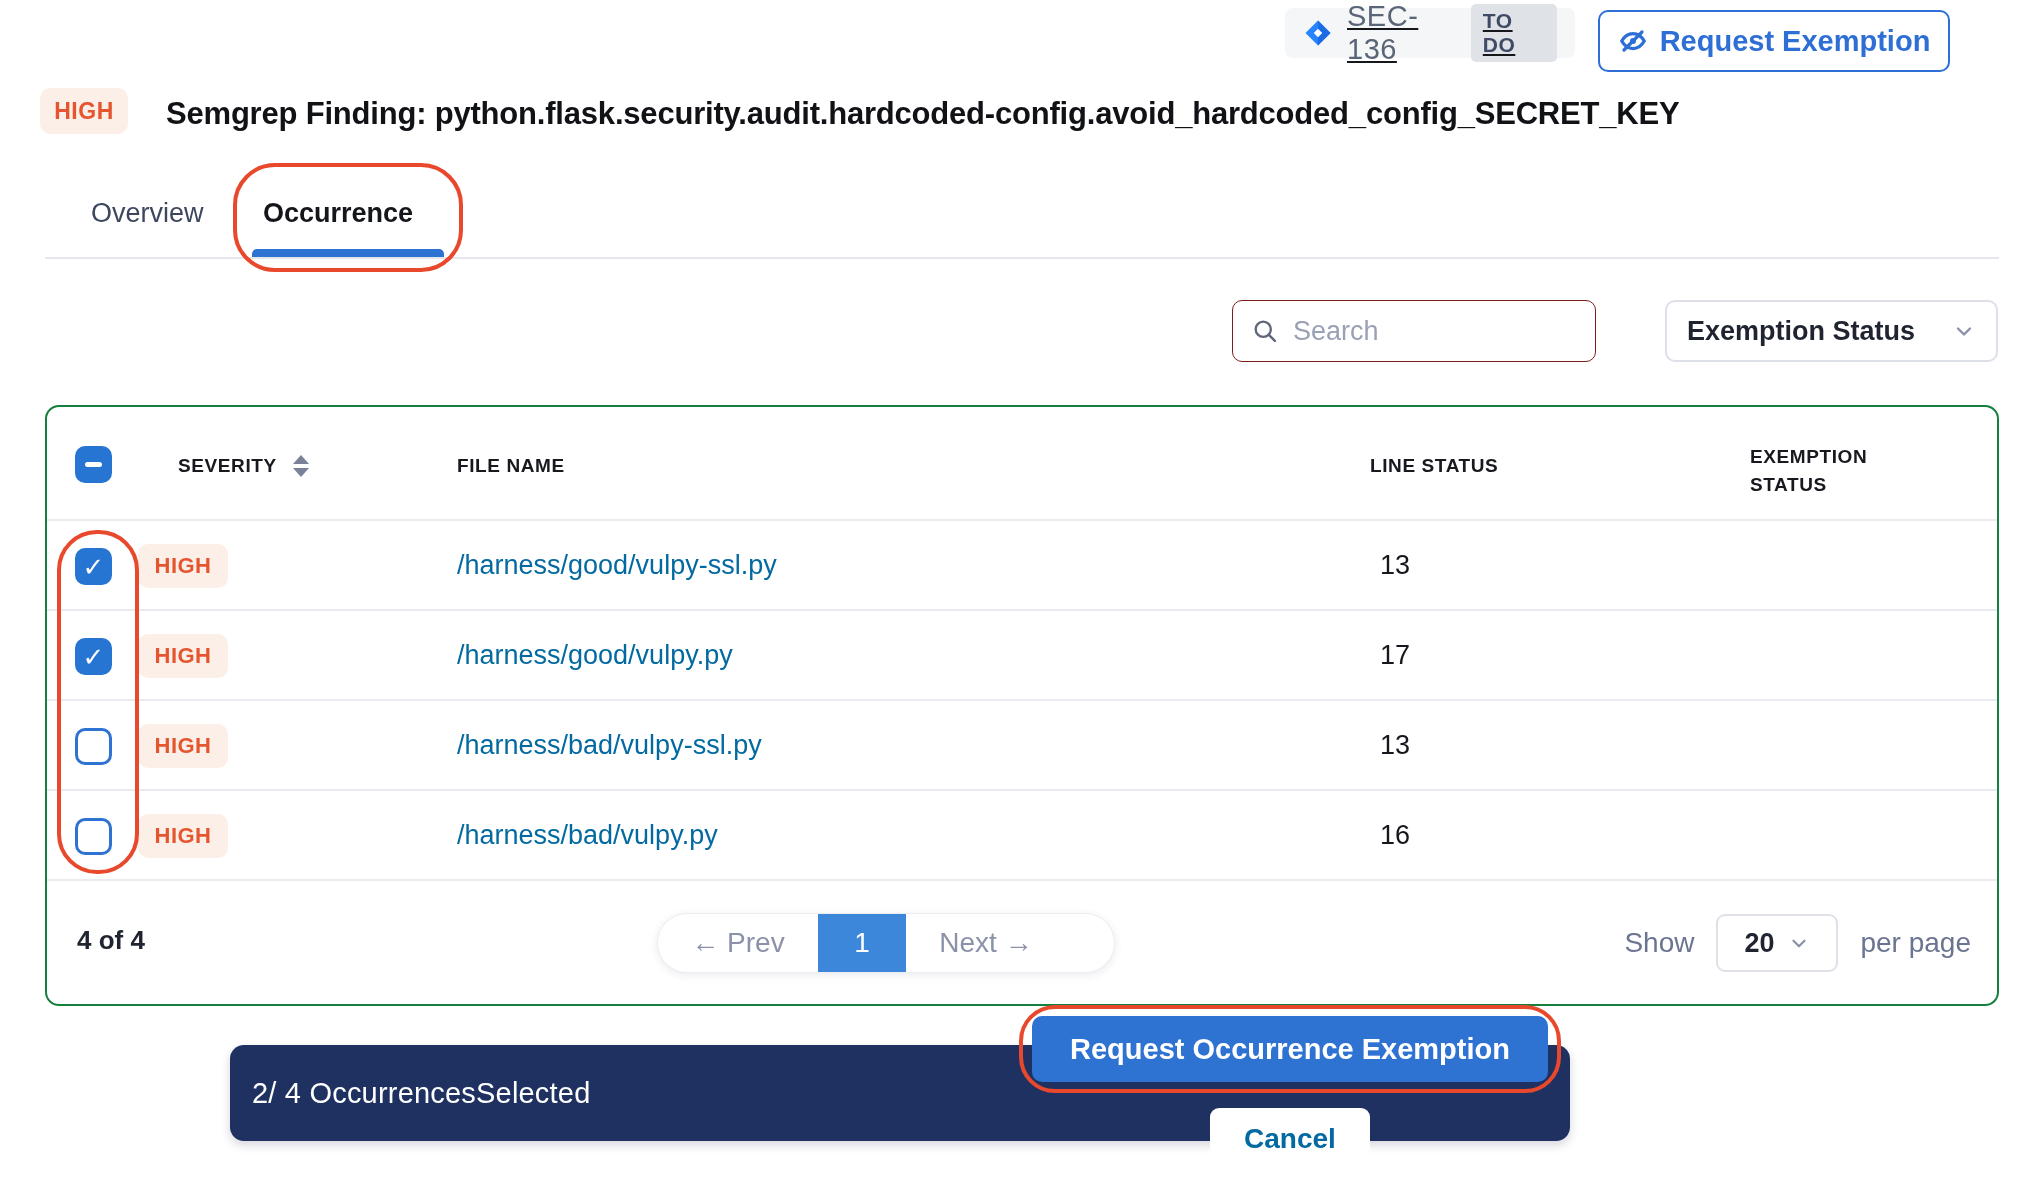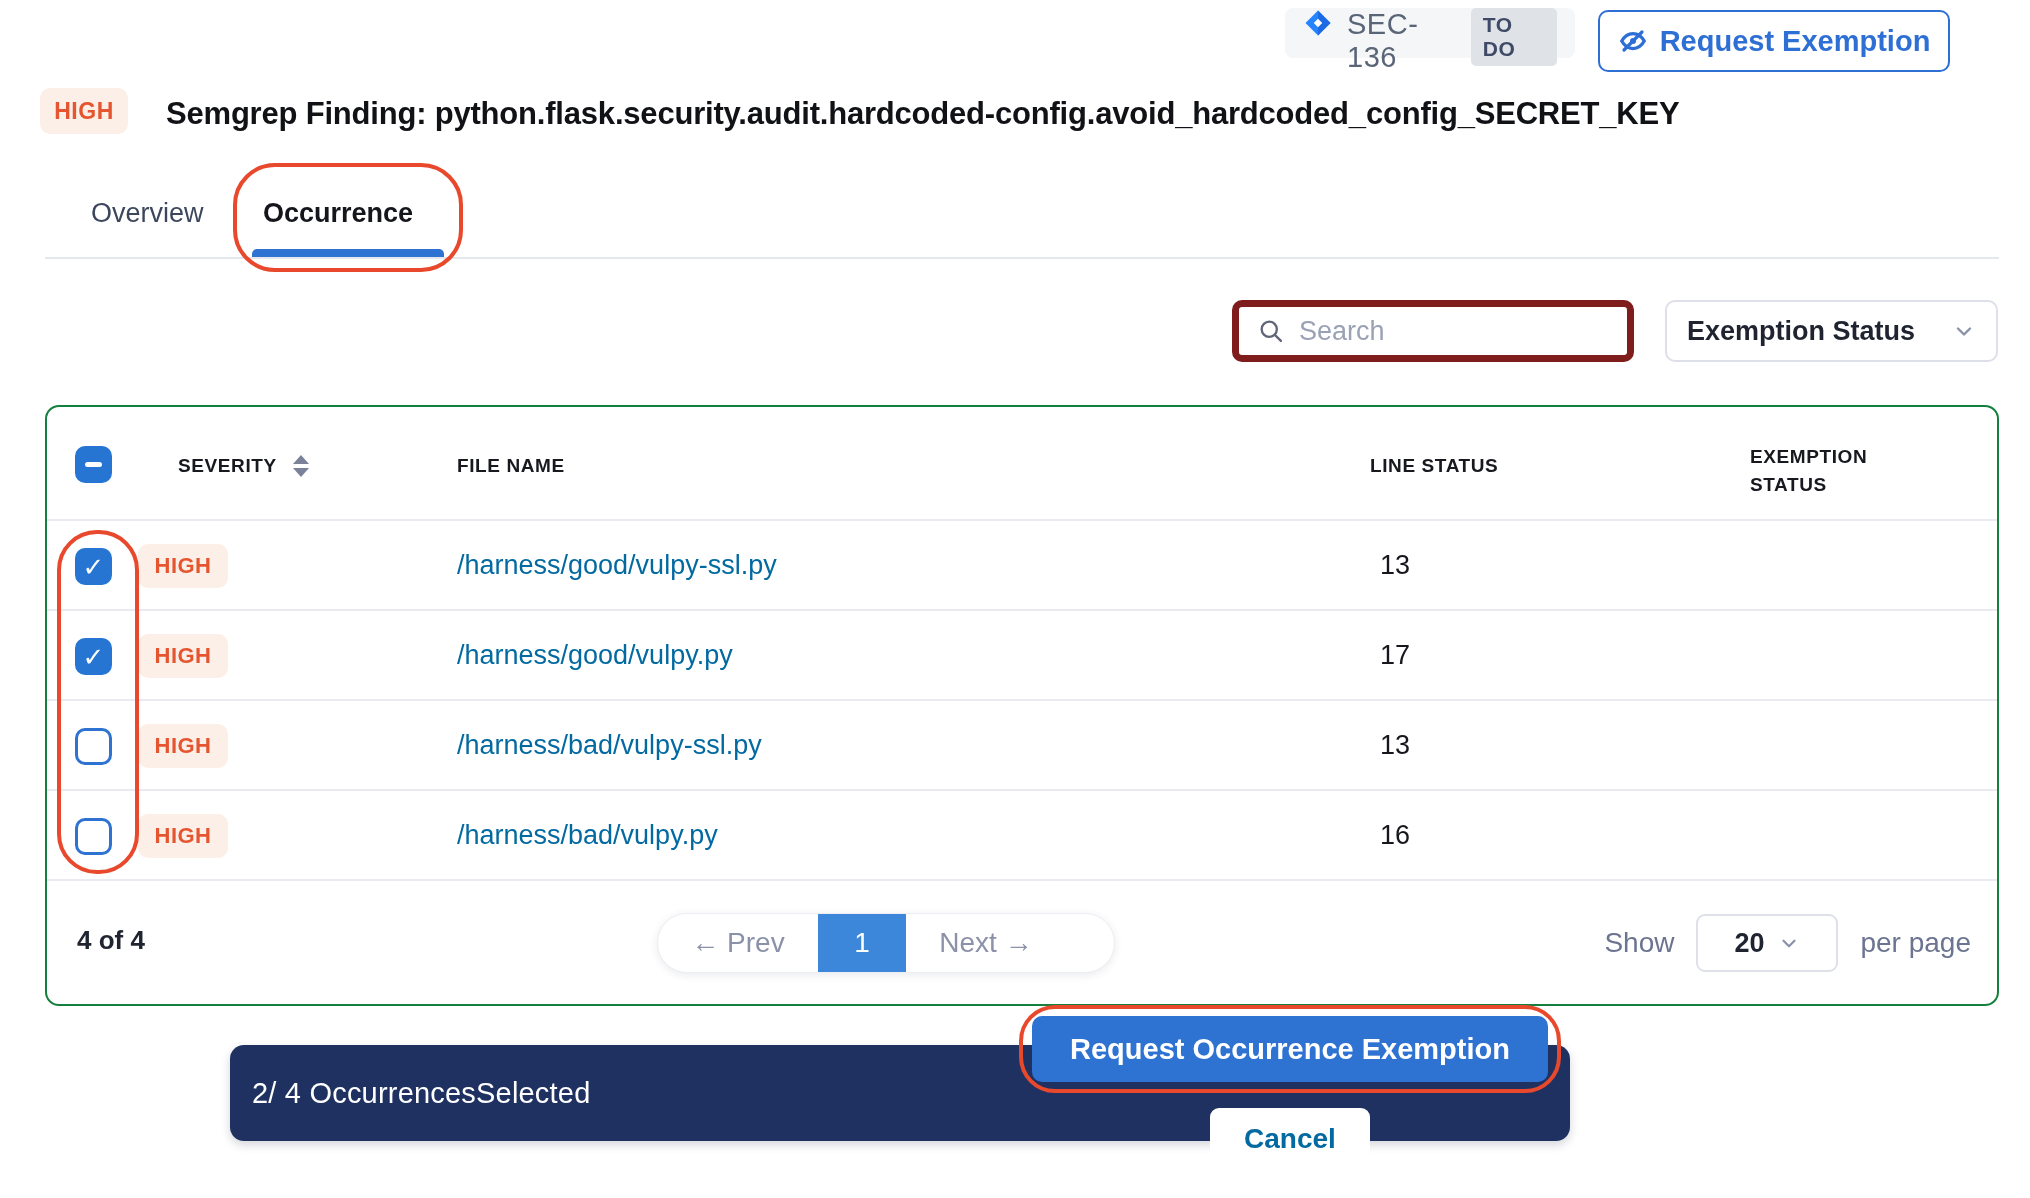--- a/index.html
+++ b/index.html
@@ -8,21 +8,21 @@
     position:relative; width:2030px; height:1198px;
     font-family:"Liberation Sans","DejaVu Sans",sans-serif;
     color:#15171c; overflow:hidden; background:#ffffff;
   }
   .abs { position:absolute; }
 
   
   .jira-chip {
     left:1285px; top:8px; height:50px; width:290px;
     background:#f4f6f8; border-radius:8px;
-    display:flex; align-items:flex-start; gap:14px; padding:0 18px;
+    display:flex; align-items:center; gap:14px; padding:0 18px;text-decoration:underline;
   }
   .jira-key { font-size:29px; color:#5a6577; letter-spacing:0.5px; }
   .todo-badge {
     background:#dfe3e8; color:#3f4b66; font-weight:700;
     font-size:21px; letter-spacing:0.5px; padding:5px 12px; border-radius:5px;
   }
   .btn-request-exemption {
     left:1598px; top:10px; width:352px; height:62px;
     background:#ffffff; border:2.5px solid #2e6fd6; border-radius:10px;
     color:#2e6fd6; font-weight:700; font-size:29px;
@@ -49,22 +49,22 @@
   .tabs-divider { left:45px; top:257px; width:1954px; height:2px; background:#e4e7ee; }
 
   
   .annotation { border:4.5px solid #e8492c; background:transparent; pointer-events:none; }
   .ring-tab { left:233px; top:163px; width:230px; height:109px; border-radius:42px; }
   .ring-checkcol { left:57px; top:530px; width:82px; height:344px; border-radius:40px; }
   .ring-bottom-btn { left:-13px; top:-11px; width:542px; height:88px; border-radius:36px; position:absolute; }
 
   
   .search-box {
-    left:1232px; top:300px; width:402px; height:62px;
-    border:7px solid #7f1d1d; border-radius:10px; background:#fff;
+    left:1232px; top:300px; width:364px; height:62px;
+    border:1px solid #7f1d1d; border-radius:10px; background:#fff;
     display:flex; align-items:center; gap:14px; padding:0 18px;
   }
   .search-box input {
     border:none; outline:none; font-size:27px; color:#30364a; width:100%;
     font-family:"Liberation Sans","DejaVu Sans",sans-serif; background:transparent;
   }
   .search-box input::placeholder { color:#9aa1b5; }
   .select-box {
     left:1665px; top:300px; width:333px; height:62px;
     border:2px solid #dde0e8; border-radius:10px; background:#fff;
@@ -117,21 +117,21 @@
     box-shadow:0 2px 8px rgba(40,50,80,0.10);
     display:flex; align-items:stretch; overflow:hidden;
   }
   .pg-btn { display:flex; align-items:center; justify-content:center; font-size:28px; color:#8a91a8; cursor:pointer; }
   .pg-prev { width:160px; }
   .pg-next { width:160px; }
   .pg-page { width:88px; background:#3d87db; color:#ffffff; font-size:28px; display:flex; align-items:center; justify-content:center; cursor:pointer; }
   .page-size-group { position:absolute; right:26px; top:30px; height:60px; display:flex; align-items:center; gap:22px; }
   .muted-label { font-size:28px; color:#6b7490; }
   .size-select {
-    width:142px; height:58px; border:2px solid #dee1e8; border-radius:9px; background:#fff;
+    width:122px; height:58px; border:2px solid #dee1e8; border-radius:9px; background:#fff;
     display:flex; align-items:center; justify-content:center; gap:14px; cursor:pointer;
   }
   .size-select .val { font-size:27px; font-weight:600; color:#1f2430; }
 
   
   .selection-bar {
     left:230px; top:1045px; width:1340px; height:96px;
     background:#1e3161; border-radius:14px;
     display:flex; align-items:center; padding:0 22px;
     box-shadow:0 4px 10px rgba(20,30,60,0.18);

